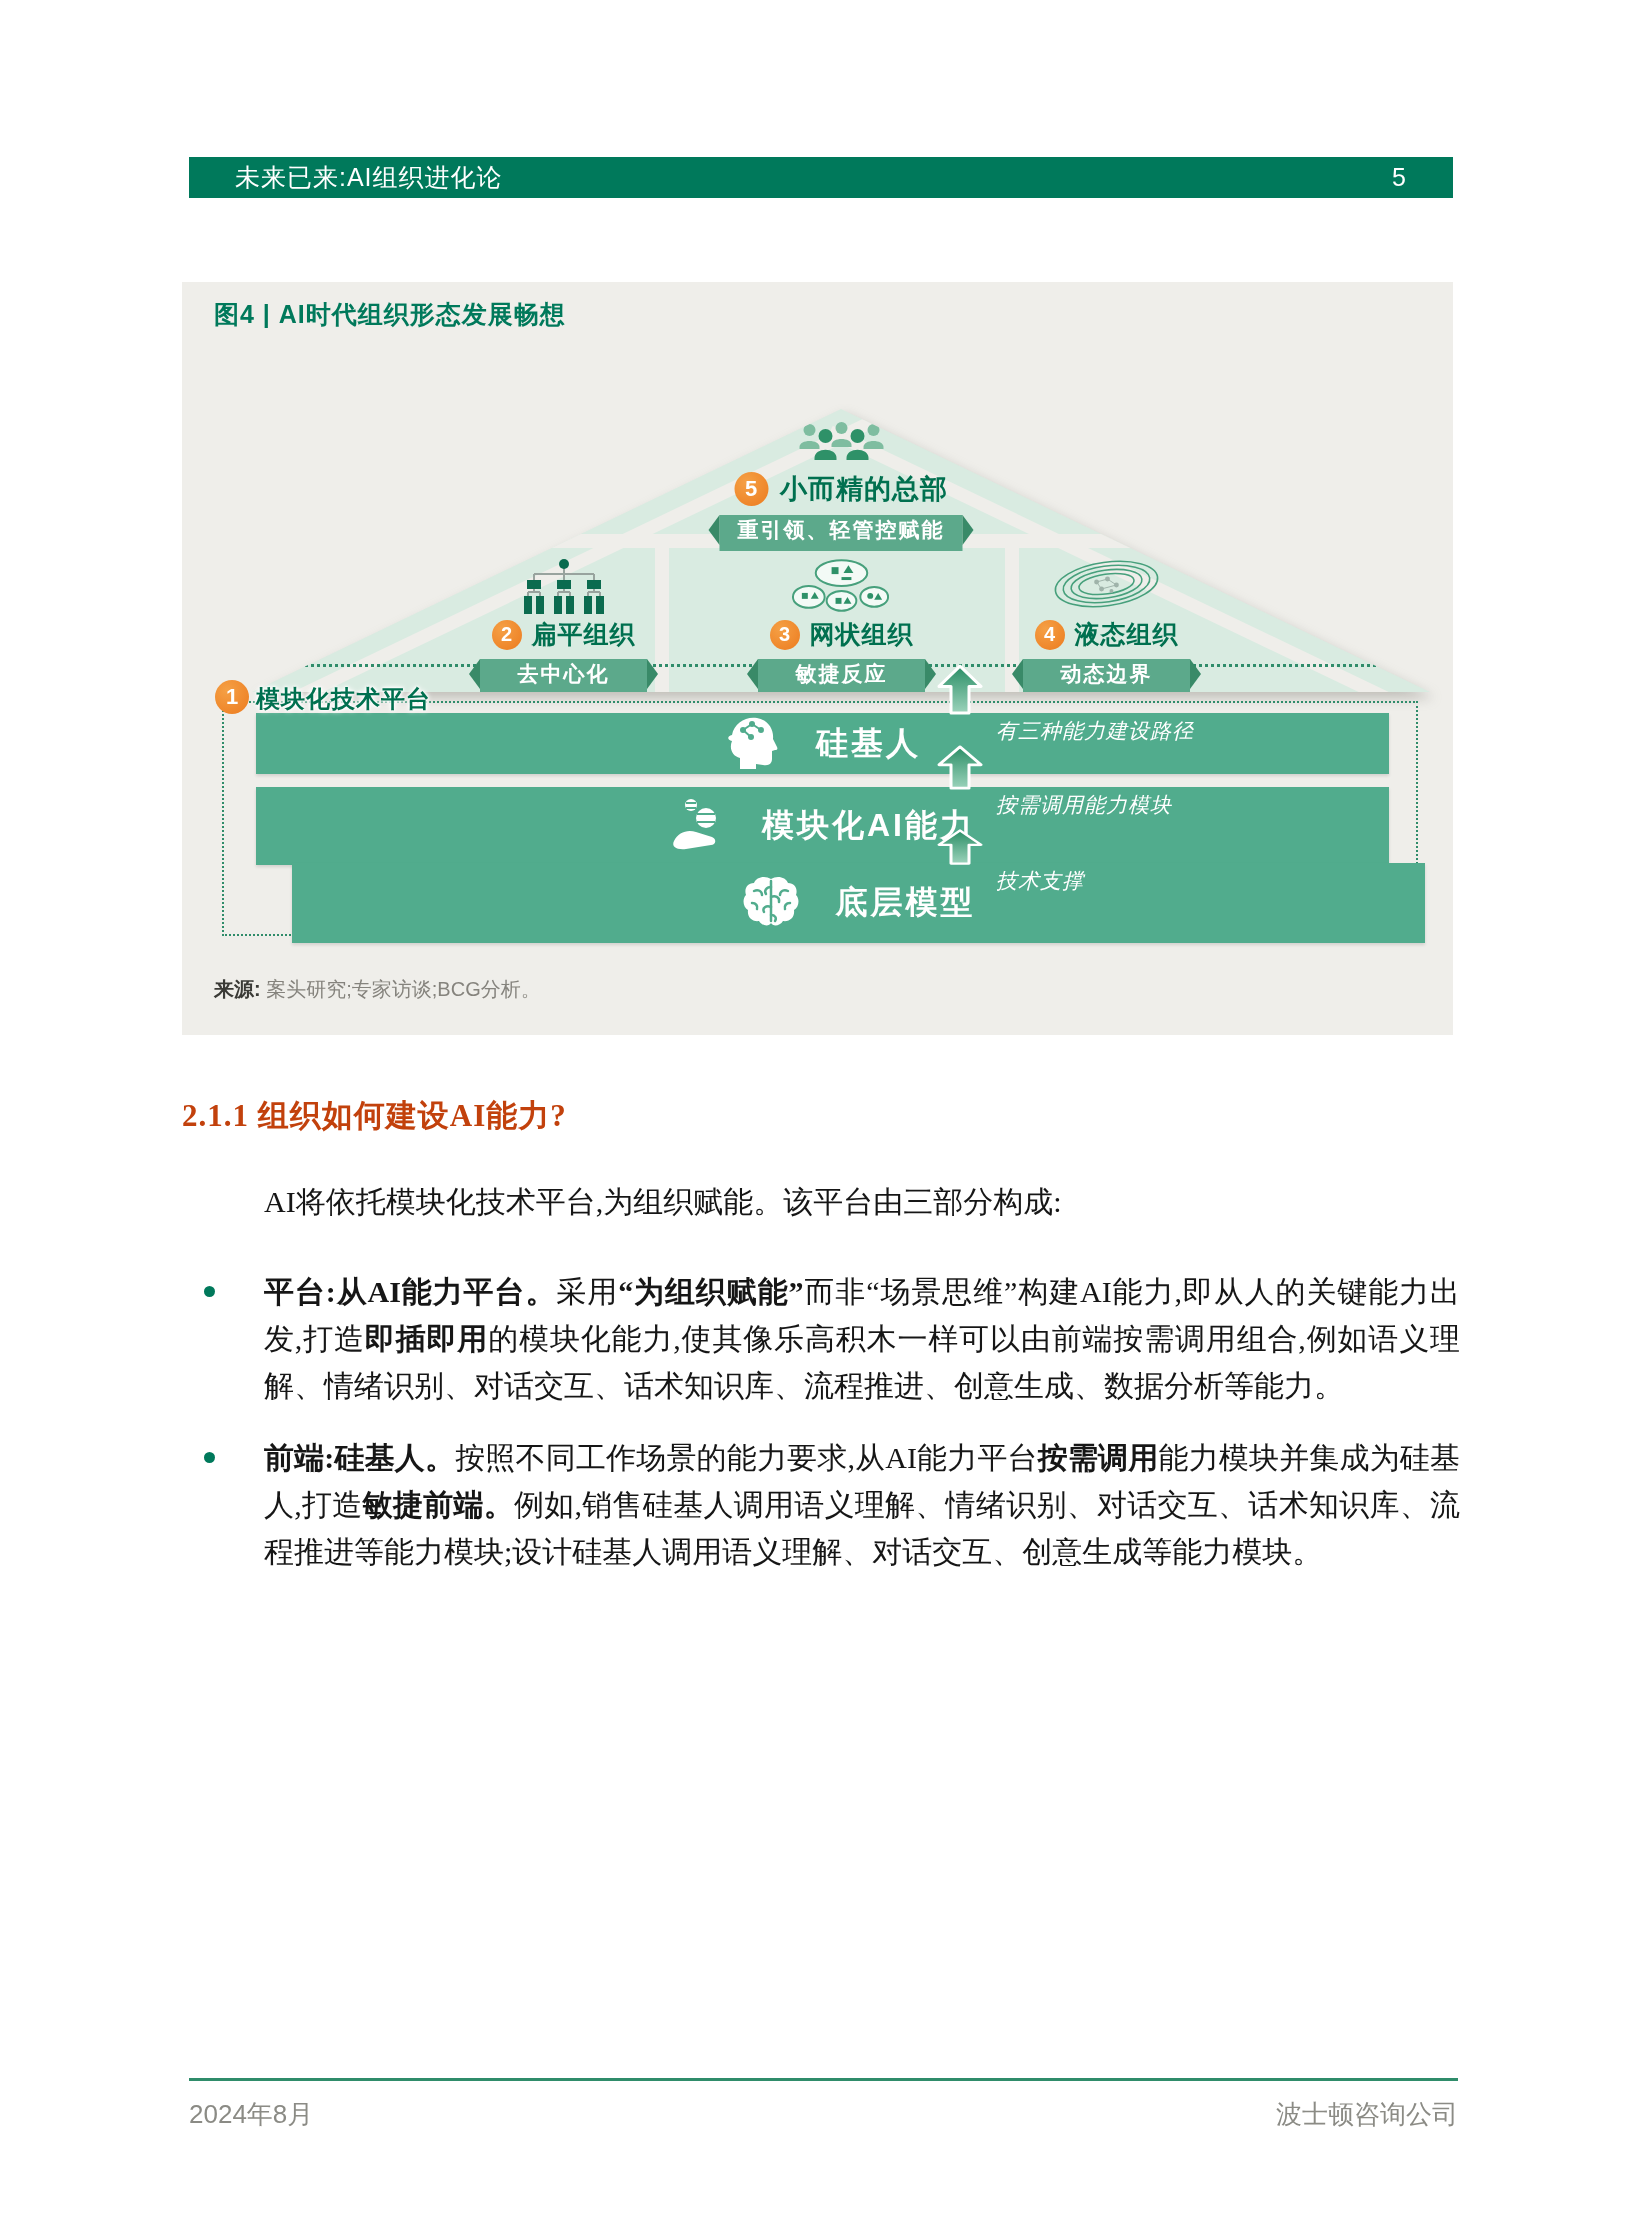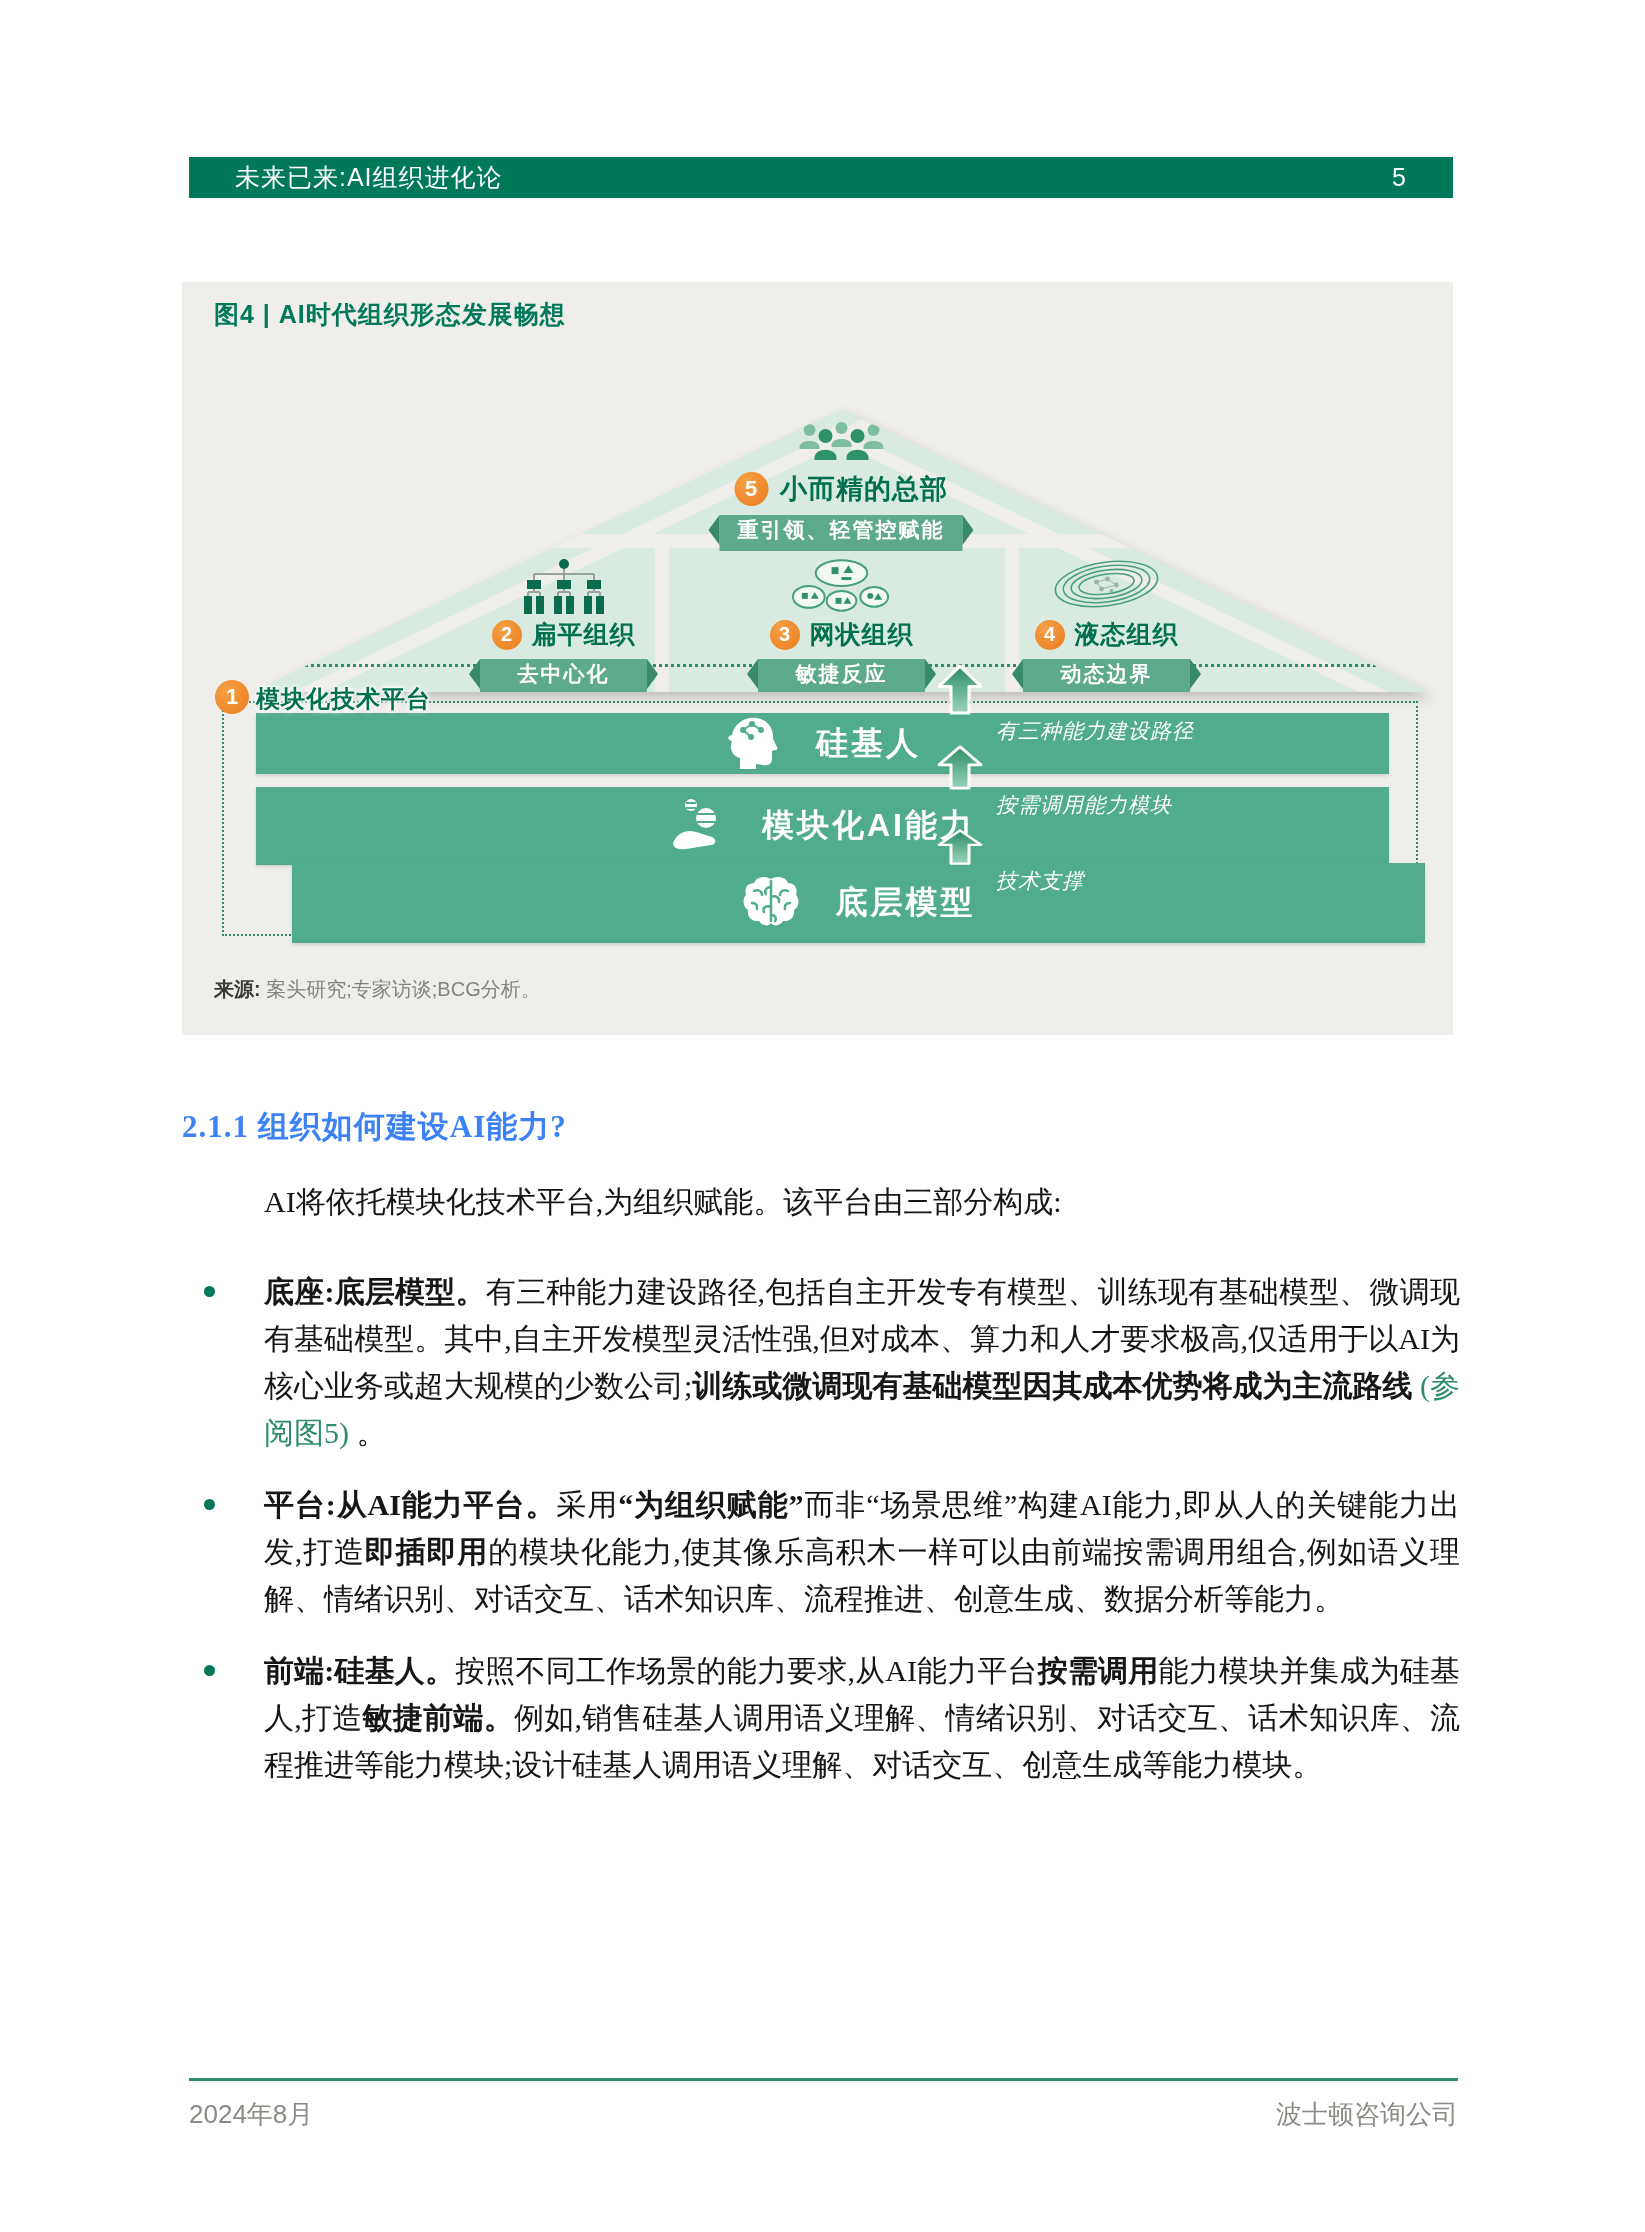--- a/index.html
+++ b/index.html
@@ -69,21 +69,21 @@
   .arrow svg{width:100%;height:100%;display:block;}
   .ann{position:absolute;left:814px;z-index:6;color:#fff;font-style:italic;font-size:21px;
        font-family:"Liberation Serif",serif;letter-spacing:1px;}
   .an1{top:435px;} .an2{top:509px;} .an3{top:585px;}
 
   .source{position:absolute;left:32px;top:694px;font-size:20px;color:#85837D;}
   .source .src-label{color:#3A3A36;font-weight:bold;}
 
   
   .sec-head{position:absolute;left:182px;top:1095px;font-family:"Liberation Serif",serif;
-            font-size:31px;font-weight:bold;color:#3b82f6;letter-spacing:1px;margin-top:11px;}
+            font-size:31px;font-weight:bold;color:#c2410c;letter-spacing:1px;}
   .intro{position:absolute;left:264px;top:1182px;font-family:"Liberation Serif",serif;
          font-size:30px;color:#161616;}
   .bullets{position:absolute;left:182px;top:1268px;width:1278px;margin:0;padding:0;
            font-family:"Liberation Serif",serif;font-size:30px;line-height:47px;color:#161616;}
   .bullets li{list-style:none;position:relative;padding-left:82px;margin:0 0 25px 0;text-align:justify;}
   .bullets li::before{content:"";position:absolute;left:22px;top:18px;width:11px;height:11px;
            border-radius:50%;background:#00795B;}
   .seg-b{font-weight:bold;}
   .seg-g{color:#2F8C6A;}
 
@@ -339,21 +339,20 @@
 
     <div class="source">
       <span class="src-label">来源:</span>
       <span>案头研究;专家访谈;BCG分析。</span>
     </div>
   </div>
 
   <div class="sec-head">2.1.1 组织如何建设AI能力?</div>
   <div class="intro">AI将依托模块化技术平台,为组织赋能。该平台由三部分构成:</div>
   <ul class="bullets">
-    <li><span class="seg-b">底座:底层模型。</span><span>有三种能力建设路径,包括自主开发专有模型、训练现有基础模型、微调现有基础模型。其中,自主开发模型灵活性强,但对成本、算力和人才要求极高,仅适用于以AI为核心业务或超大规模的少数公司;</span><span class="seg-b">训练或微调现有基础模型因其成本优势将成为主流路线</span><span class="seg-g"> (参阅图5) </span><span>。</span></li>
     <li><span class="seg-b">平台:从AI能力平台。</span><span>采用</span><span class="seg-b">“为组织赋能”</span><span>而非“场景思维”构建AI能力,即从人的关键能力出发,打造</span><span class="seg-b">即插即用</span><span>的模块化能力,使其像乐高积木一样可以由前端按需调用组合,例如语义理解、情绪识别、对话交互、话术知识库、流程推进、创意生成、数据分析等能力。</span></li>
     <li><span class="seg-b">前端:硅基人。</span><span>按照不同工作场景的能力要求,从AI能力平台</span><span class="seg-b">按需调用</span><span>能力模块并集成为硅基人,打造</span><span class="seg-b">敏捷前端。</span><span>例如,销售硅基人调用语义理解、情绪识别、对话交互、话术知识库、流程推进等能力模块;设计硅基人调用语义理解、对话交互、创意生成等能力模块。</span></li>
   </ul>
 
   <div class="foot-line"></div>
   <div class="foot">
     <span>2024年8月</span>
     <span>波士顿咨询公司</span>
   </div>
 

